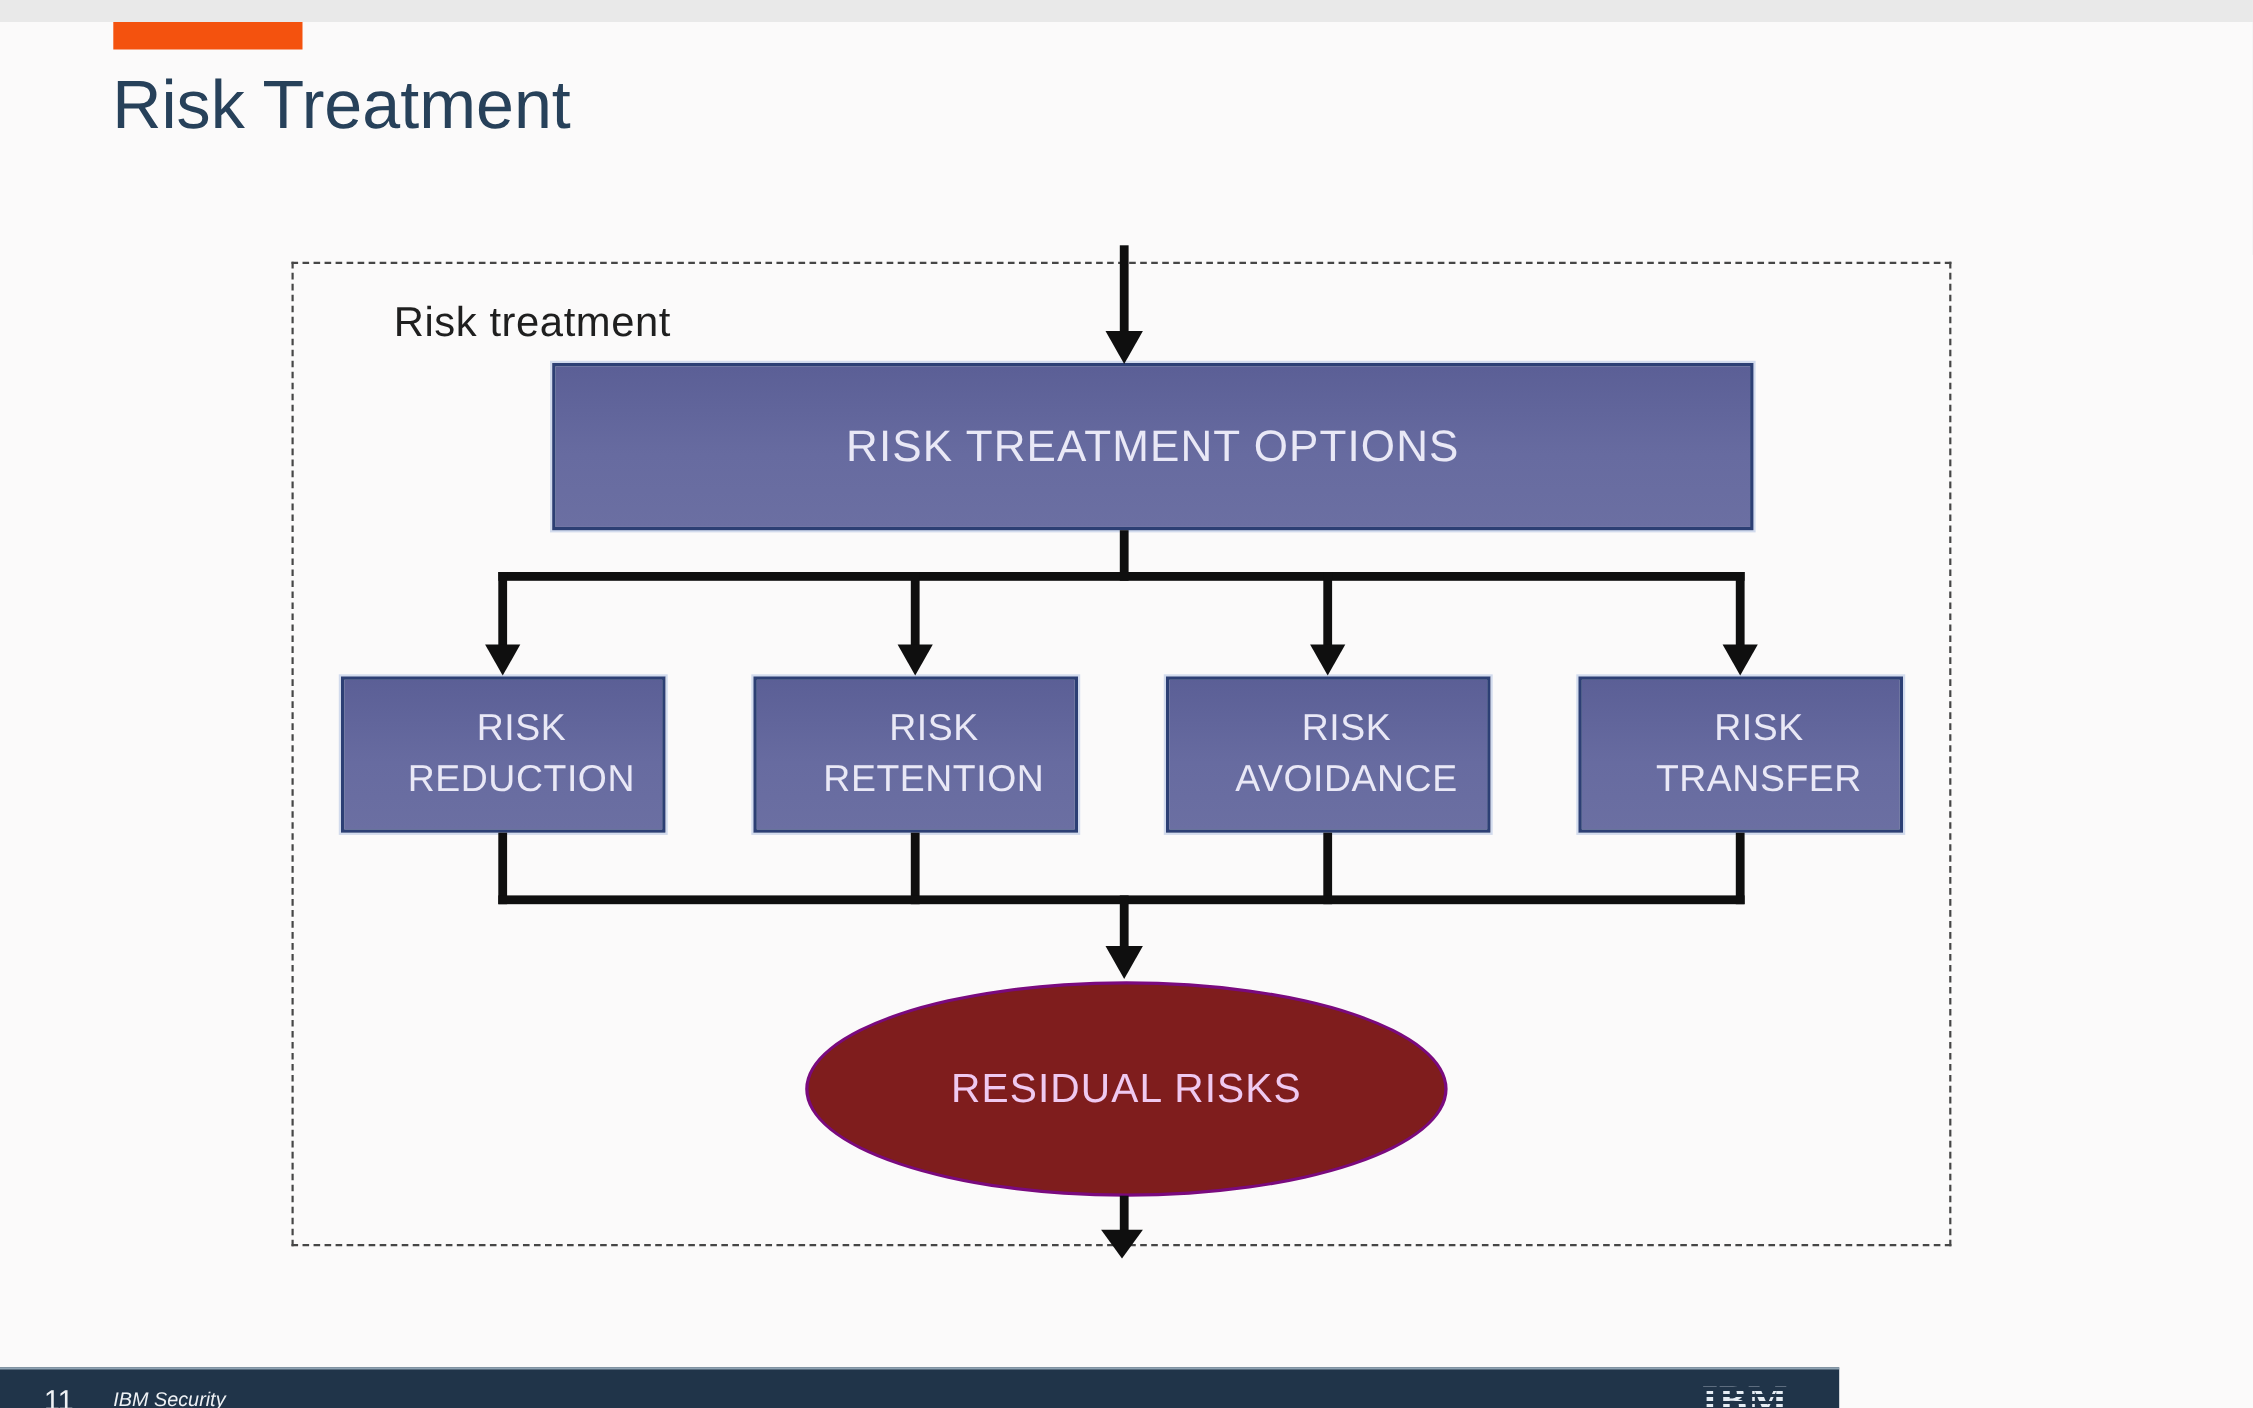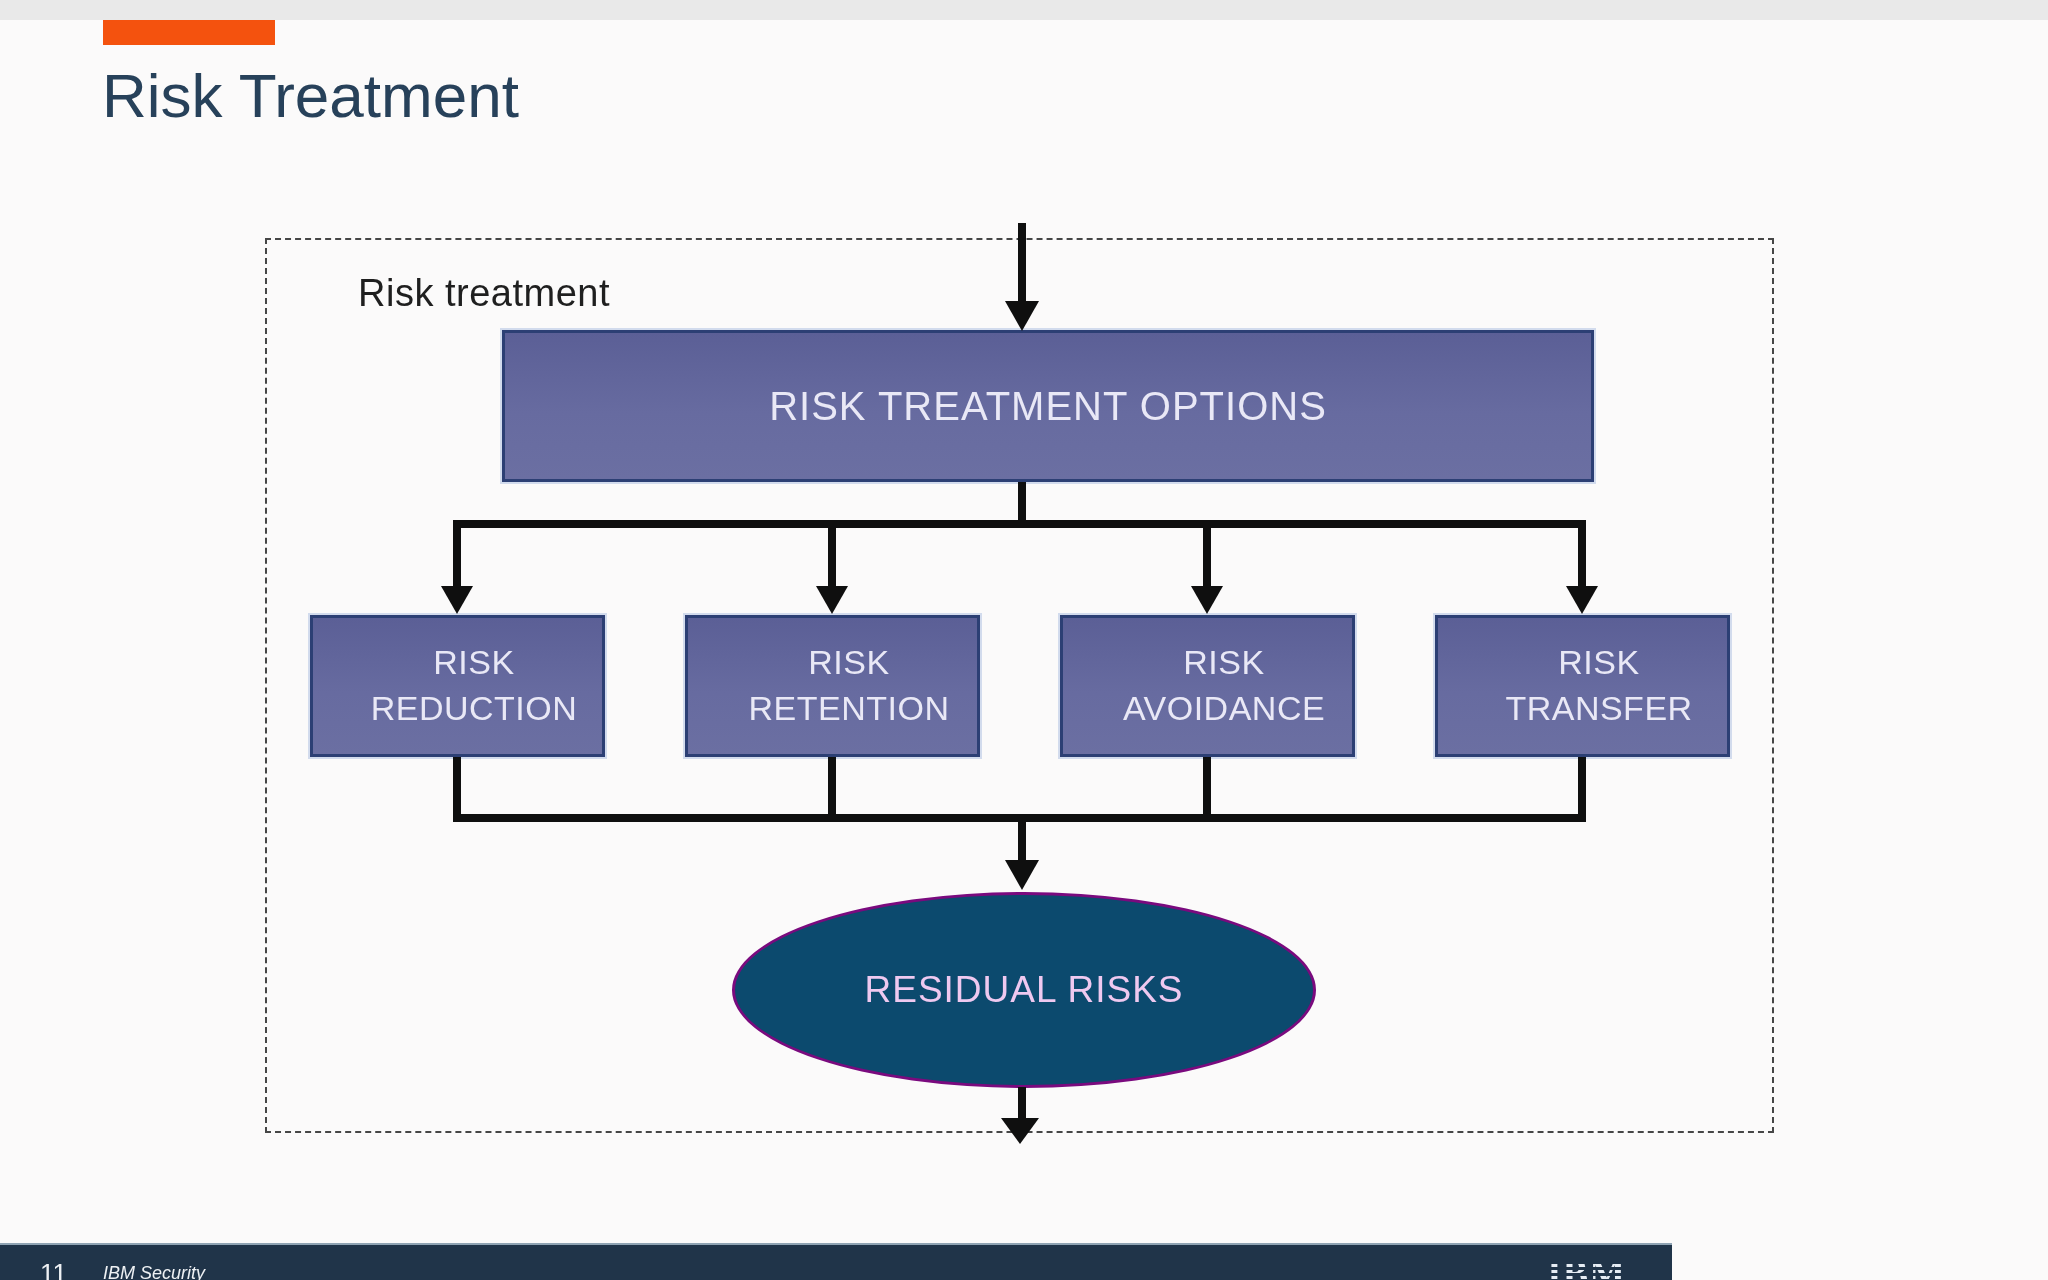--- a/index.html
+++ b/index.html
@@ -42,21 +42,21 @@
     border:3px solid #2c3f74;
     box-shadow:0 0 0 2px rgba(176,193,226,0.55);
     display:flex;align-items:center;justify-content:center;text-align:center;
     color:#e9e8f6;
   }
   .node-root{left:502px;top:310px;width:1092px;height:152px;font-size:40px;letter-spacing:1px;}
   .node-option{top:595px;width:295px;height:142px;font-size:34px;line-height:1.35;letter-spacing:0.5px;padding-left:33px;}
   .node-label{white-space:pre-line;}
   .ellipse{
     position:absolute;left:732px;top:872px;width:584px;height:196px;z-index:2;
-    background:#0c4a6e;border:3px solid #7a0a7e;border-radius:50%;box-sizing:border-box;
+    background:#7f1d1d;border:3px solid #7a0a7e;border-radius:50%;box-sizing:border-box;
     display:flex;align-items:center;justify-content:center;
     color:#efc9f0;font-size:37px;letter-spacing:1px;
   }
   
   .footer{
     position:absolute;left:0;top:1223px;width:1672px;height:57px;box-sizing:border-box;
     background:#203449;border-top:2px solid #8fa3b3;
     color:#eef1f4;
   }
   .footer-page{position:absolute;left:40px;top:50%;transform:translateY(-50%);font-size:26px;}

